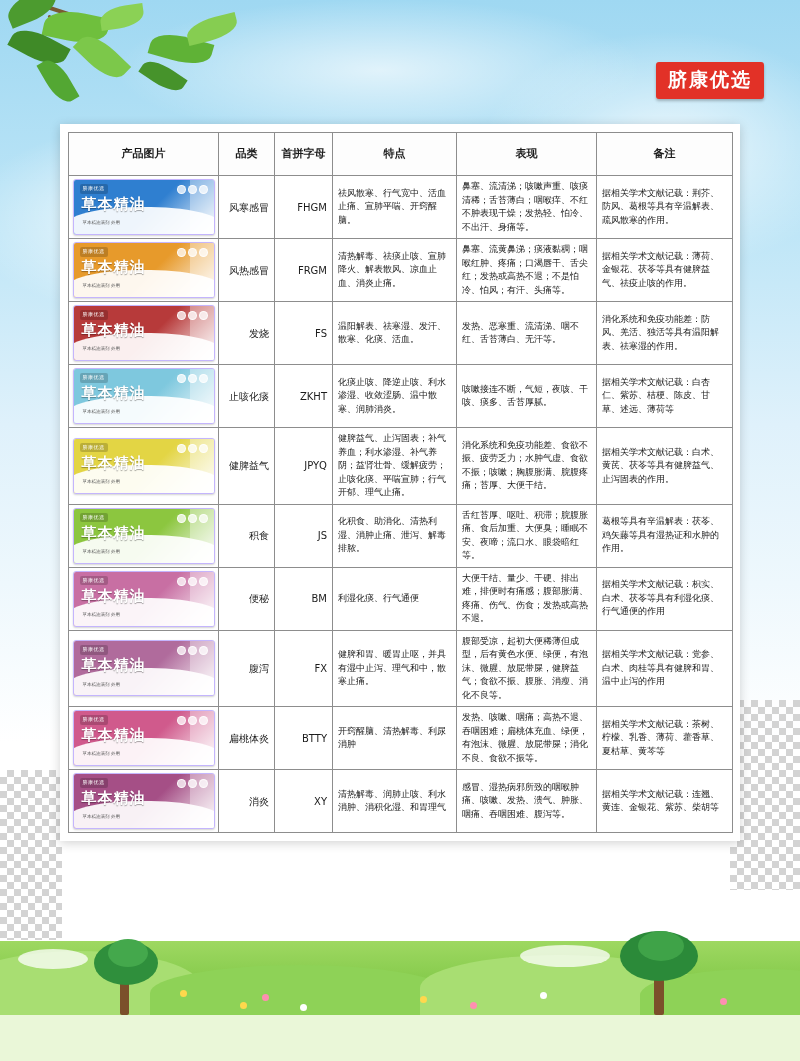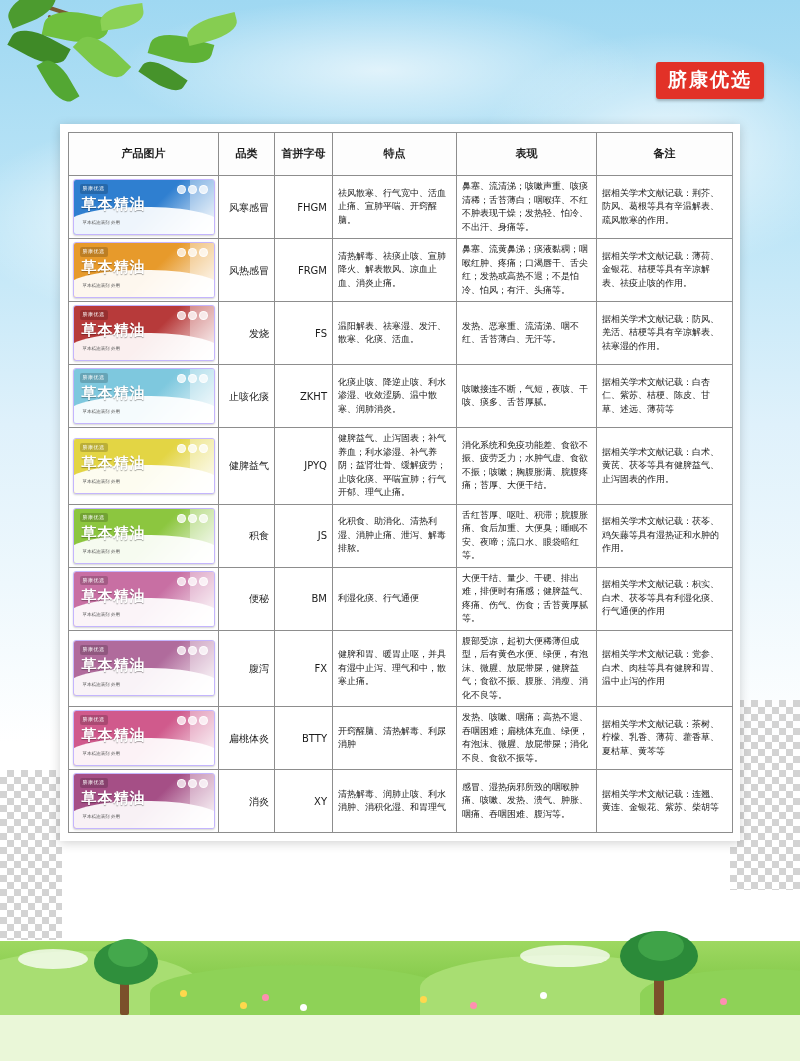--- a/index.html
+++ b/index.html
@@ -229,39 +229,39 @@
                 <div class="tag">脐康优选</div>
                 <div class="dots"><i></i><i></i><i></i></div>
                 <div class="bname">草本精油</div>
                 <div class="bsub">草本精油滴剂 外用</div>
               </div>
             </td>
             <td class="cname">风热感冒</td>
             <td class="cpy">FRGM</td>
             <td class="cfeat">清热解毒、祛痰止咳、宣肺降火、解表散风、凉血止血、消炎止痛。</td>
             <td class="cman">鼻塞、流黄鼻涕；痰液黏稠；咽喉红肿、疼痛；口渴唇干、舌尖红；发热或高热不退；不是怕冷、怕风；有汗、头痛等。</td>
-            <td class="cnote">据相关学术文献记载：薄荷、金银花、桔梗等具有辛凉解表、祛疫止咳的作用。</td>
+            <td class="cnote">据相关学术文献记载：薄荷、金银花、茯苓等具有健脾益气、祛疫止咳的作用。</td>
           </tr>
           <tr>
             <td class="cimg">
               <div class="box">
                 <div class="band" style="background:linear-gradient(135deg,#b73a3a 0%,#b73a3a 55%,rgba(255,255,255,.25) 100%);"></div>
                 <div class="rcap"></div>
                 <div class="wave"></div>
                 <div class="tag">脐康优选</div>
                 <div class="dots"><i></i><i></i><i></i></div>
                 <div class="bname">草本精油</div>
                 <div class="bsub">草本精油滴剂 外用</div>
               </div>
             </td>
             <td class="cname">发烧</td>
             <td class="cpy">FS</td>
             <td class="cfeat">温阳解表、祛寒湿、发汗、散寒、化痰、活血。</td>
             <td class="cman">发热、恶寒重、流清涕、咽不红、舌苔薄白、无汗等。</td>
-            <td class="cnote">据相关学术文献记载：防风、羌活、桔梗等具有辛凉解表、祛寒湿的作用。</td>
+            <td class="cnote">消化系统和免疫功能差：防风、羌活、独活等具有温阳解表、祛寒湿的作用。</td>
           </tr>
           <tr>
             <td class="cimg">
               <div class="box">
                 <div class="band" style="background:linear-gradient(135deg,#7ec8de 0%,#7ec8de 55%,rgba(255,255,255,.25) 100%);"></div>
                 <div class="rcap"></div>
                 <div class="wave"></div>
                 <div class="tag">脐康优选</div>
                 <div class="dots"><i></i><i></i><i></i></div>
                 <div class="bname">草本精油</div>
@@ -301,38 +301,38 @@
                 <div class="tag">脐康优选</div>
                 <div class="dots"><i></i><i></i><i></i></div>
                 <div class="bname">草本精油</div>
                 <div class="bsub">草本精油滴剂 外用</div>
               </div>
             </td>
             <td class="cname">积食</td>
             <td class="cpy">JS</td>
             <td class="cfeat">化积食、助消化、清热利湿、消肿止痛、泄泻、解毒排脓。</td>
             <td class="cman">舌红苔厚、呕吐、积滞；脘腹胀痛、食后加重、大便臭；睡眠不安、夜啼；流口水、眼袋暗红等。</td>
-            <td class="cnote">据相关学术文献记载：茯苓、鸡矢藤等具有湿热证和水肿的作用。</td>
+            <td class="cnote">葛根等具有辛温解表：茯苓、鸡矢藤等具有湿热证和水肿的作用。</td>
           </tr>
           <tr>
             <td class="cimg">
               <div class="box">
                 <div class="band" style="background:linear-gradient(135deg,#c86fa3 0%,#c86fa3 55%,rgba(255,255,255,.25) 100%);"></div>
                 <div class="rcap"></div>
                 <div class="wave"></div>
                 <div class="tag">脐康优选</div>
                 <div class="dots"><i></i><i></i><i></i></div>
                 <div class="bname">草本精油</div>
                 <div class="bsub">草本精油滴剂 外用</div>
               </div>
             </td>
             <td class="cname">便秘</td>
             <td class="cpy">BM</td>
             <td class="cfeat">利湿化痰、行气通便</td>
-            <td class="cman">大便干结、量少、干硬、排出难，排便时有痛感；健脾益气、疼痛、伤气、伤食；舌苔黄厚腻等。</td>
+            <td class="cman">大便干结、量少、干硬、排出难，排便时有痛感；腹部胀满、疼痛、伤气、伤食；发热或高热不退。</td>
             <td class="cnote">据相关学术文献记载：枳实、白术、茯苓等具有利湿化痰、行气通便的作用</td>
           </tr>
           <tr>
             <td class="cimg">
               <div class="box">
                 <div class="band" style="background:linear-gradient(135deg,#b06b9c 0%,#b06b9c 55%,rgba(255,255,255,.25) 100%);"></div>
                 <div class="rcap"></div>
                 <div class="wave"></div>
                 <div class="tag">脐康优选</div>
                 <div class="dots"><i></i><i></i><i></i></div>

